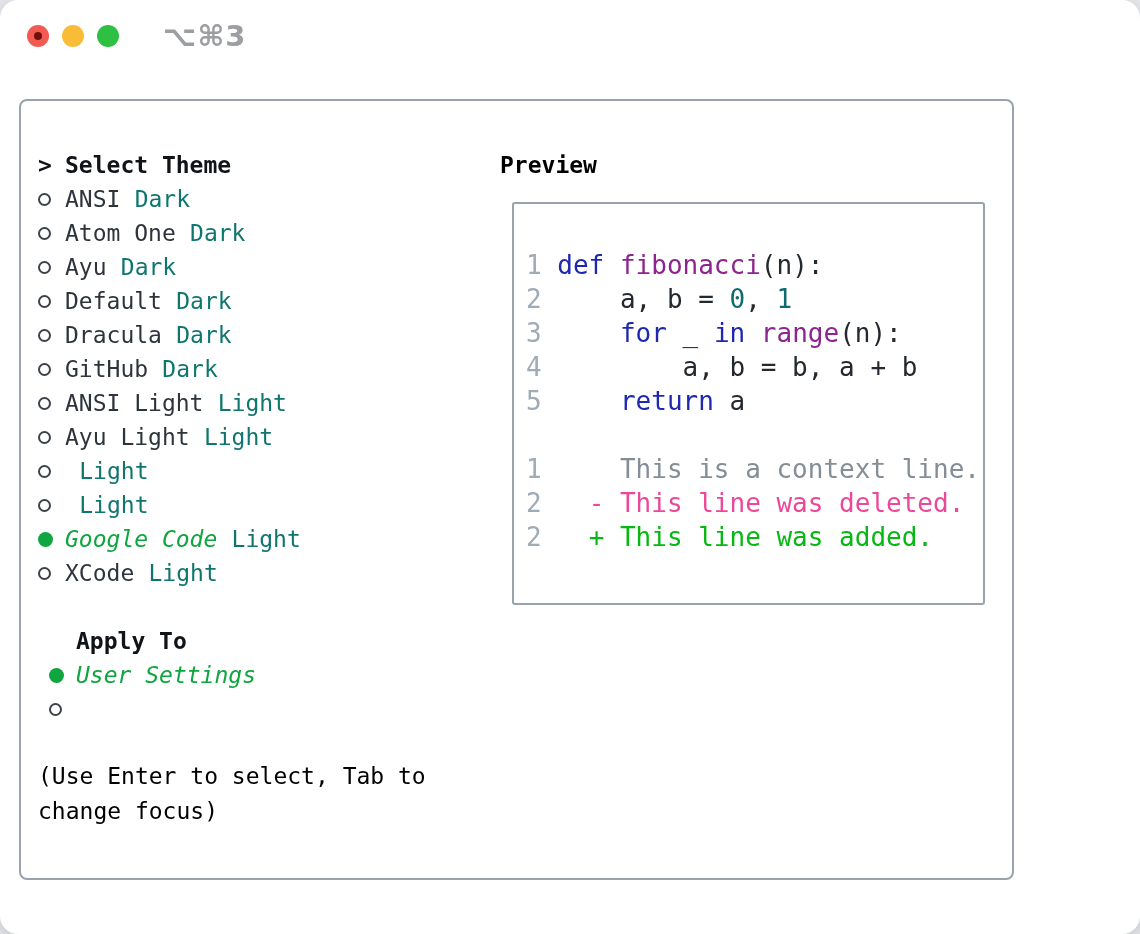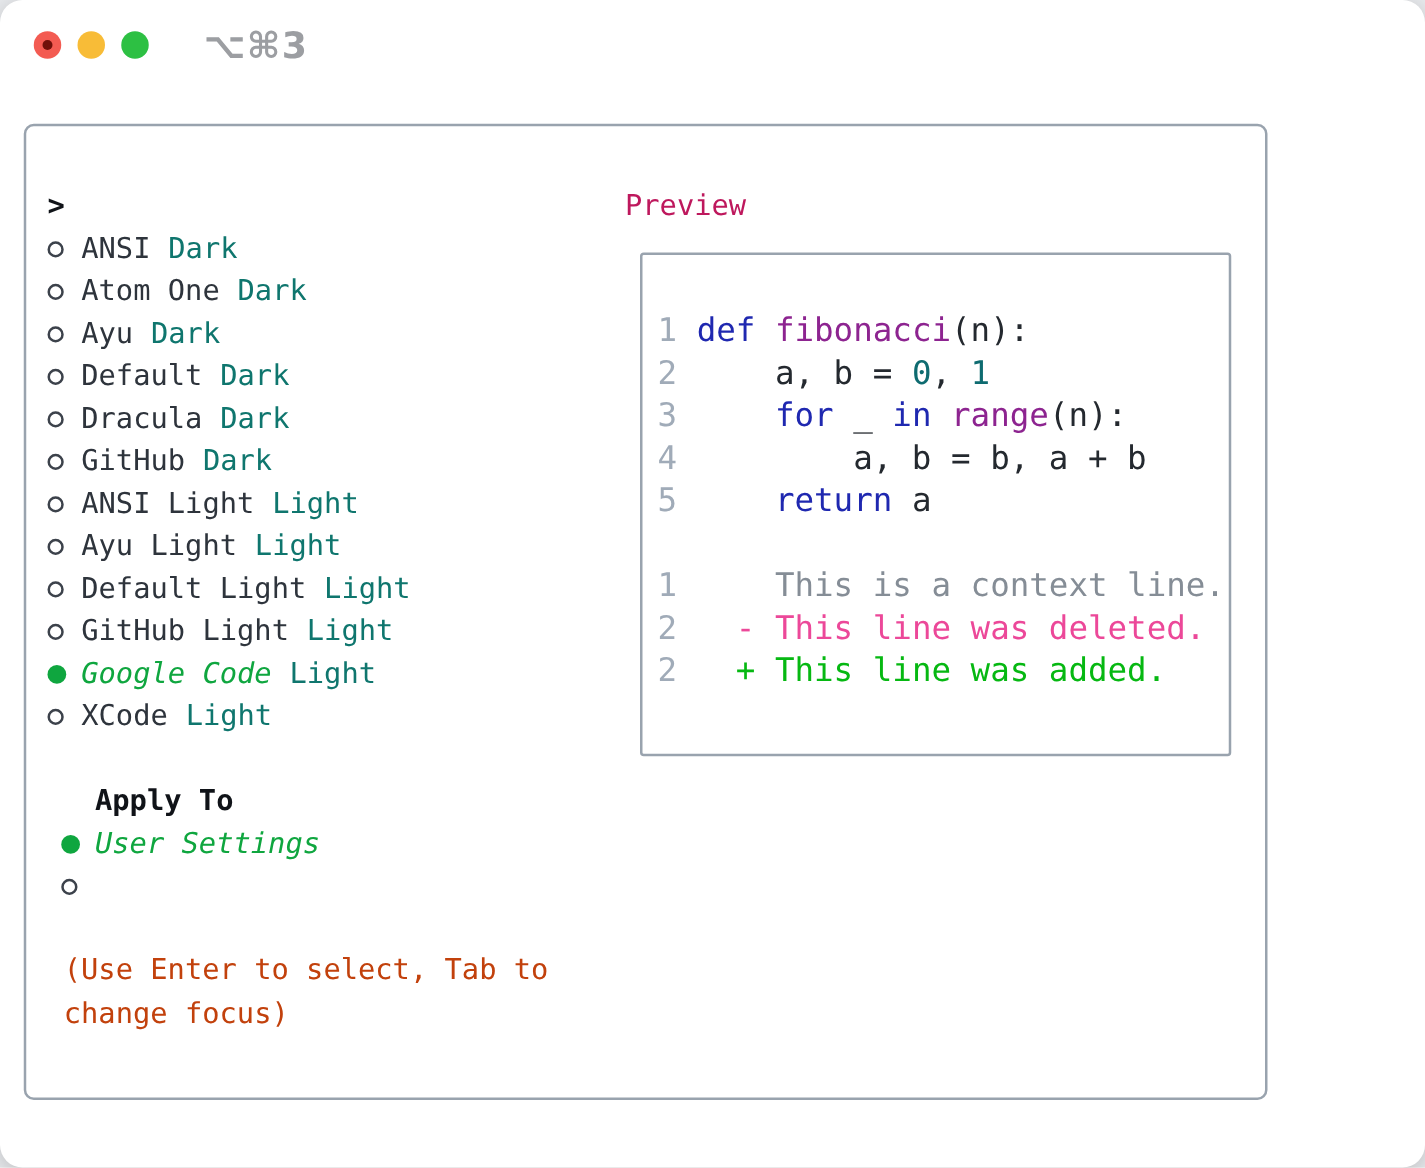--- a/index.html
+++ b/index.html
@@ -37,26 +37,26 @@
   .marker{width:27px;flex:none;display:flex;align-items:center;}
   .circle{width:13px;height:13px;border:2.5px solid #3c424b;border-radius:50%;box-sizing:border-box;}
   .circle.sel{width:15px;height:15px;border:none;background:#0fa63f;}
   .hdr{font-weight:700;color:#101318;}
   .hdr .marker{color:#101318;font-weight:700;}
   .name{white-space:pre;}
   .name.sel{color:#0fa63f;font-style:italic;}
   .variant{color:#0f766e;margin-left:0.62em;white-space:pre;}
   .apply-sec{position:absolute;left:28px;top:523px;}
   .help{
-    position:absolute;left:30px;top:658px;width:432px;
-    font-size:23px;line-height:35px;color:#c2410c;
+    position:absolute;left:17px;top:658px;width:432px;
+    font-size:23px;line-height:35px;color:#000000;
   }
   
   .preview-title{position:absolute;left:479px;top:47px;height:34px;display:flex;align-items:center;
-    font-size:23px;font-weight:400;color:#be185d;}
+    font-size:23px;font-weight:700;color:#000000;}
   .preview-box{
     position:absolute;left:491px;top:101px;width:473px;height:403px;
     border:2px solid #99a3ae;border-radius:3px;background:#fff;
     box-sizing:border-box;overflow:hidden;
   }
   .code{
     padding:44px 4px 0 12px;
     font-size:26px;line-height:34px;white-space:pre;
   }
   .code .line{height:34px;}
@@ -79,20 +79,21 @@
     <div class="dot yellow"></div>
     <div class="dot green"></div>
   </div>
   <div class="shortcut">⌥⌘3</div>
 
   <div class="panel">
 
     <div class="col-left">
       <div class="row hdr">
         <span class="marker">&gt;</span>
+        <span class="name">Select Theme</span>
       </div>
       <div id="themes">
           <div class="row">
             <span class="marker">
               <span class="circle"></span>
             </span>
             <span class="name">ANSI</span>
             <span class="variant">Dark</span>
           </div>
           <div class="row">
@@ -141,28 +142,26 @@
             <span class="marker">
               <span class="circle"></span>
             </span>
             <span class="name">Ayu Light</span>
             <span class="variant">Light</span>
           </div>
           <div class="row">
             <span class="marker">
               <span class="circle"></span>
             </span>
-            <span class="name">Default Light</span>
-            <span class="variant">Light</span>
-          </div>
-          <div class="row">
-            <span class="marker">
-              <span class="circle"></span>
-            </span>
-            <span class="name">GitHub Light</span>
+            <span class="variant">Light</span>
+          </div>
+          <div class="row">
+            <span class="marker">
+              <span class="circle"></span>
+            </span>
             <span class="variant">Light</span>
           </div>
           <div class="row">
             <span class="marker">
               <span class="circle sel"></span>
             </span>
             <span class="name sel">Google Code</span>
             <span class="variant">Light</span>
           </div>
           <div class="row">

